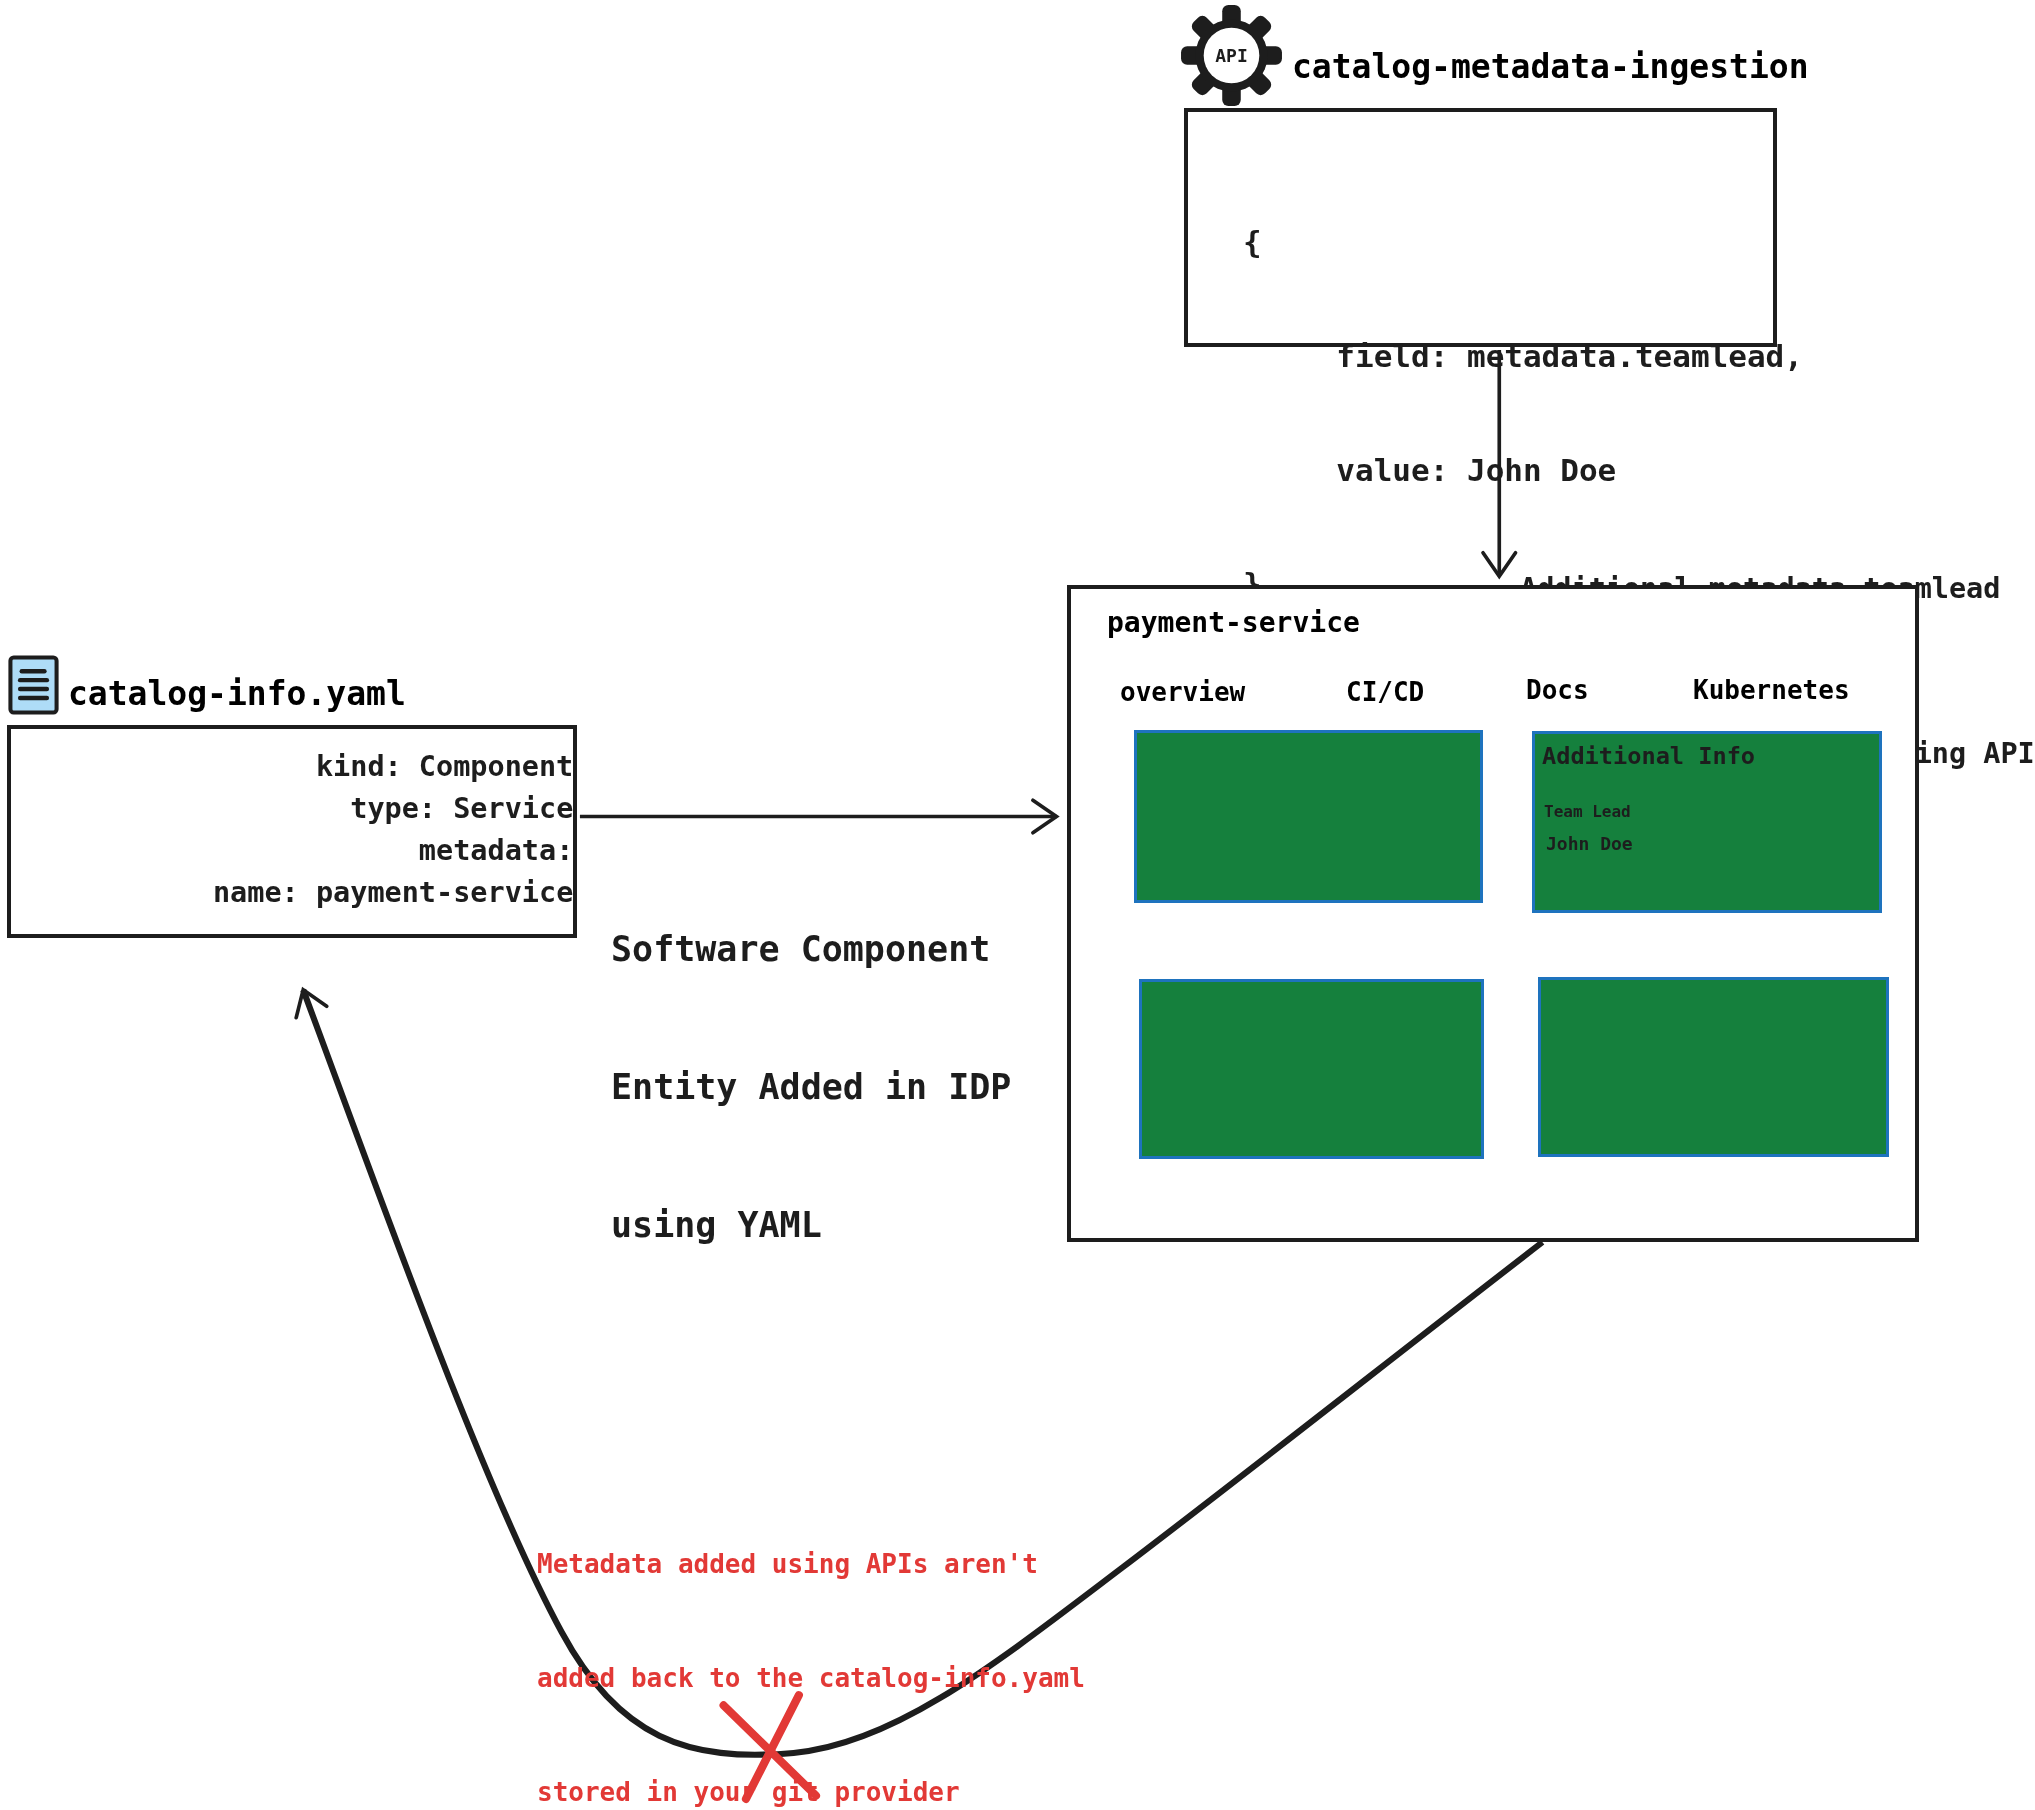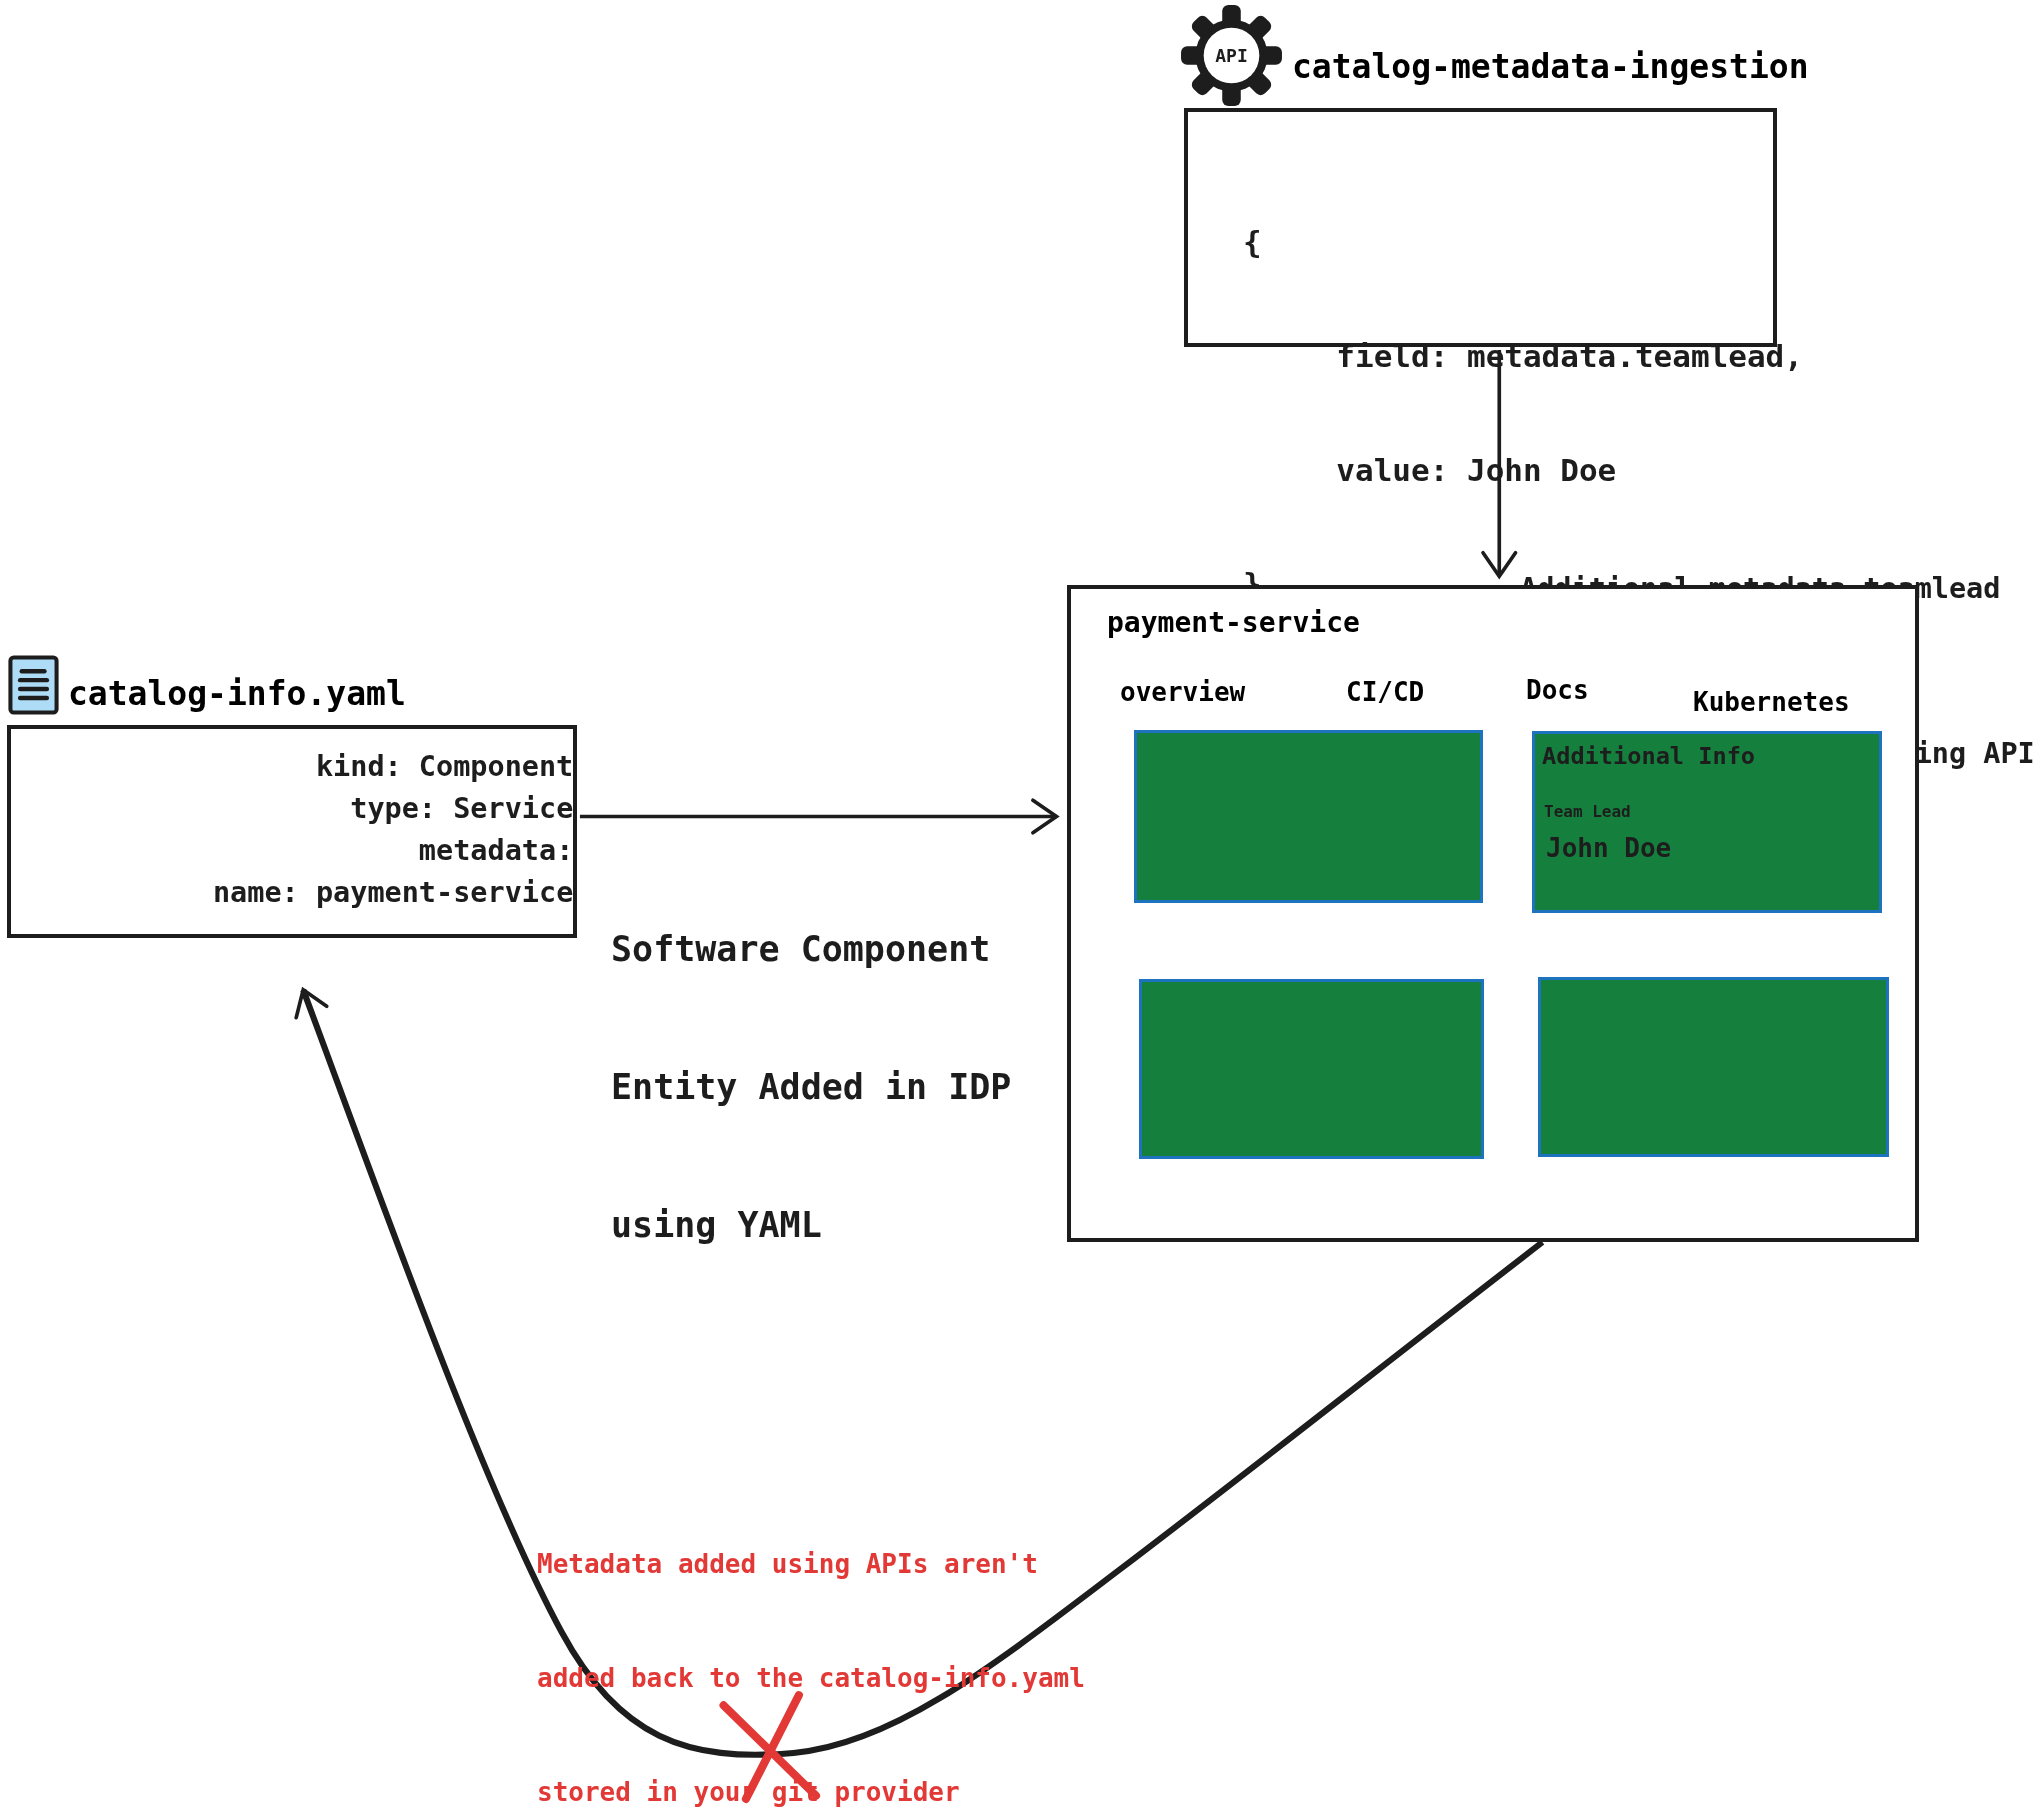--- a/index.html
+++ b/index.html
@@ -42,28 +42,28 @@
   .code-box{left:1184px;top:108px;width:593px;height:239px;}
   .code-text{left:55px;top:35px;font-size:31px;line-height:38px;}
   .api-arrow-label{left:1520px;top:451px;font-size:28.5px;line-height:55px;}
   
   .idp-box{left:1067px;top:585px;width:852px;height:657px;}
   .idp-title{left:36px;top:20.4px;font-size:28px;line-height:1;}
   .tab{position:absolute;font-size:26px;line-height:1;top:90px;}
   .tab-overview{left:49px;}
   .tab-cicd{left:275px;}
   .tab-docs{left:455px;top:88px;}
-  .tab-kubernetes{left:622px;top:88px;margin-top:12px;}
+  .tab-kubernetes{left:622px;top:88px;}
   .panel-tl{left:63px;top:141px;width:349px;height:173px;}
   .panel-info{left:461px;top:142px;width:350px;height:182px;}
   .panel-bl{left:68px;top:390px;width:345px;height:180px;}
   .panel-br{left:467px;top:388px;width:351px;height:180px;}
   .info-heading{left:7px;top:10.6px;font-size:23.6px;line-height:1;}
   .info-label{left:9px;top:70px;font-size:16px;line-height:1;}
-  .info-value{left:11px;top:101px;font-size:26px;line-height:1;}
+  .info-value{left:11px;top:101px;font-size:18px;line-height:1;}
   
   .yaml-title{left:68px;top:677px;font-size:33px;line-height:1;}
   .yaml-box{left:7.3px;top:725px;width:570px;height:213px;padding:17px 0 0 11.4px;}
   .yaml-line{position:relative;font-size:28.5px;line-height:42px;white-space:pre;font-weight:bold;color:#1d1d1d;text-align:right;}
   .yaml-arrow-label{left:611px;top:834px;font-size:35px;line-height:46px;}
   
   .feedback-note{left:537px;top:1469px;font-size:26px;line-height:38px;}
 </style>
 </head>
 <body>

